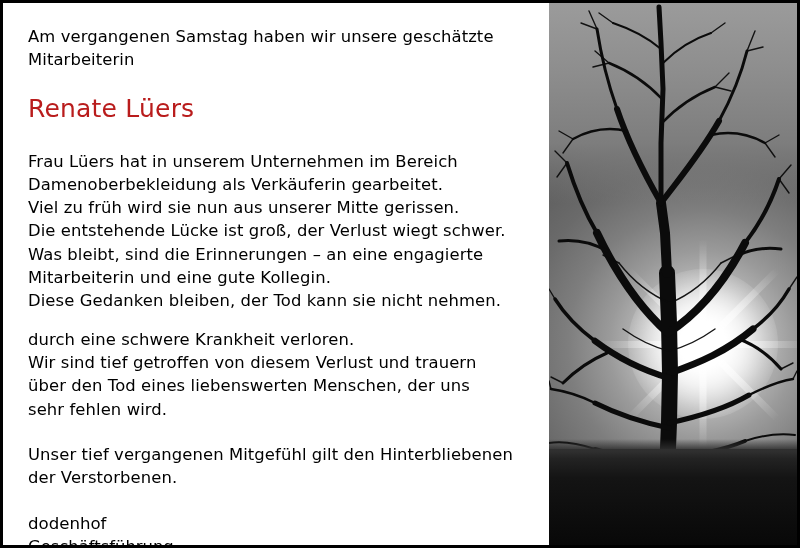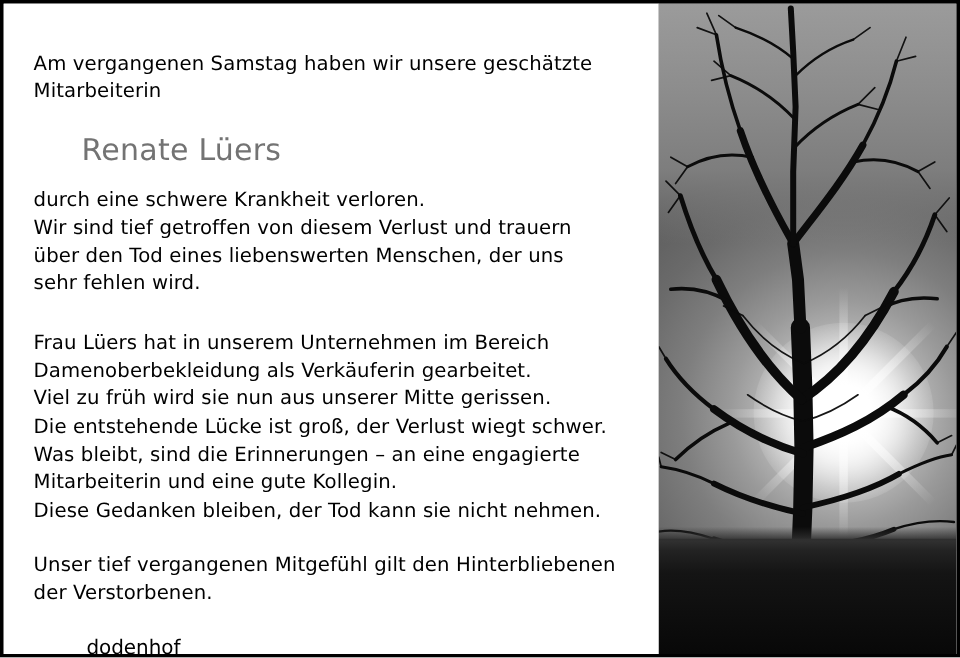--- a/index.html
+++ b/index.html
@@ -20,21 +20,21 @@
     overflow: hidden;
   }
   .notice {
     position: absolute;
     left: 0;
     top: 0;
     width: 546px;
     height: 542px;
     background: #ffffff;
     box-sizing: border-box;
-    padding: 38px 20px 10px 25px;
+    padding: 22px 20px 10px 25px;
   }
   .photo {
     position: absolute;
     right: 0;
     top: 0;
     width: 248px;
     height: 542px;
     overflow: hidden;
     background: #1a1a1a;
   }
@@ -46,31 +46,29 @@
     letter-spacing: 0.1px;
     white-space: pre-line;
   }
   .block-gap-lg { margin-top: 26px; }
   .block-gap-md { margin-top: 22px; }
   .block-gap-sm { margin-top: 15px; }
 
   .name {
     font-size: 25px;
     line-height: 1.2;
-    color: #737373;
+    color: #b91c1c;
     margin-top: 22px;
     letter-spacing: 0.2px;
-    margin-left: 40px;
   }
   .sign-org {
     font-size: 16.6px;
     line-height: 1.38;
     color: #000000;
     margin-top: 24px;
-    margin-left: 44px;
   }
   .sign-line {
     font-size: 16.4px;
     line-height: 1.38;
     color: #000000;
   }
 
   
   .sky {
     position: absolute;
@@ -133,32 +131,32 @@
 
 <div class="page">
 
   <div class="notice">
 
     <div class="para">Am vergangenen Samstag haben wir unsere geschätzte
 Mitarbeiterin</div>
 
     <div class="name">Renate Lüers</div>
 
-    <div class="para block-gap-sm">durch eine schwere Krankheit verloren.
-Wir sind tief getroffen von diesem Verlust und trauern
-über den Tod eines liebenswerten Menschen, der uns
-sehr fehlen wird.</div>
-
     <div class="para block-gap-lg">Frau Lüers hat in unserem Unternehmen im Bereich
 Damenoberbekleidung als Verkäuferin gearbeitet.
 Viel zu früh wird sie nun aus unserer Mitte gerissen.
 Die entstehende Lücke ist groß, der Verlust wiegt schwer.
 Was bleibt, sind die Erinnerungen – an eine engagierte
 Mitarbeiterin und eine gute Kollegin.
 Diese Gedanken bleiben, der Tod kann sie nicht nehmen.</div>
+
+    <div class="para block-gap-sm">durch eine schwere Krankheit verloren.
+Wir sind tief getroffen von diesem Verlust und trauern
+über den Tod eines liebenswerten Menschen, der uns
+sehr fehlen wird.</div>
 
     <div class="para block-gap-md">Unser tief vergangenen Mitgefühl gilt den Hinterbliebenen
 der Verstorbenen.</div>
 
     <div class="sign-org">dodenhof</div>
     <div class="sign-line">Geschäftsführung</div>
 
   </div>
 
   <div class="photo">

